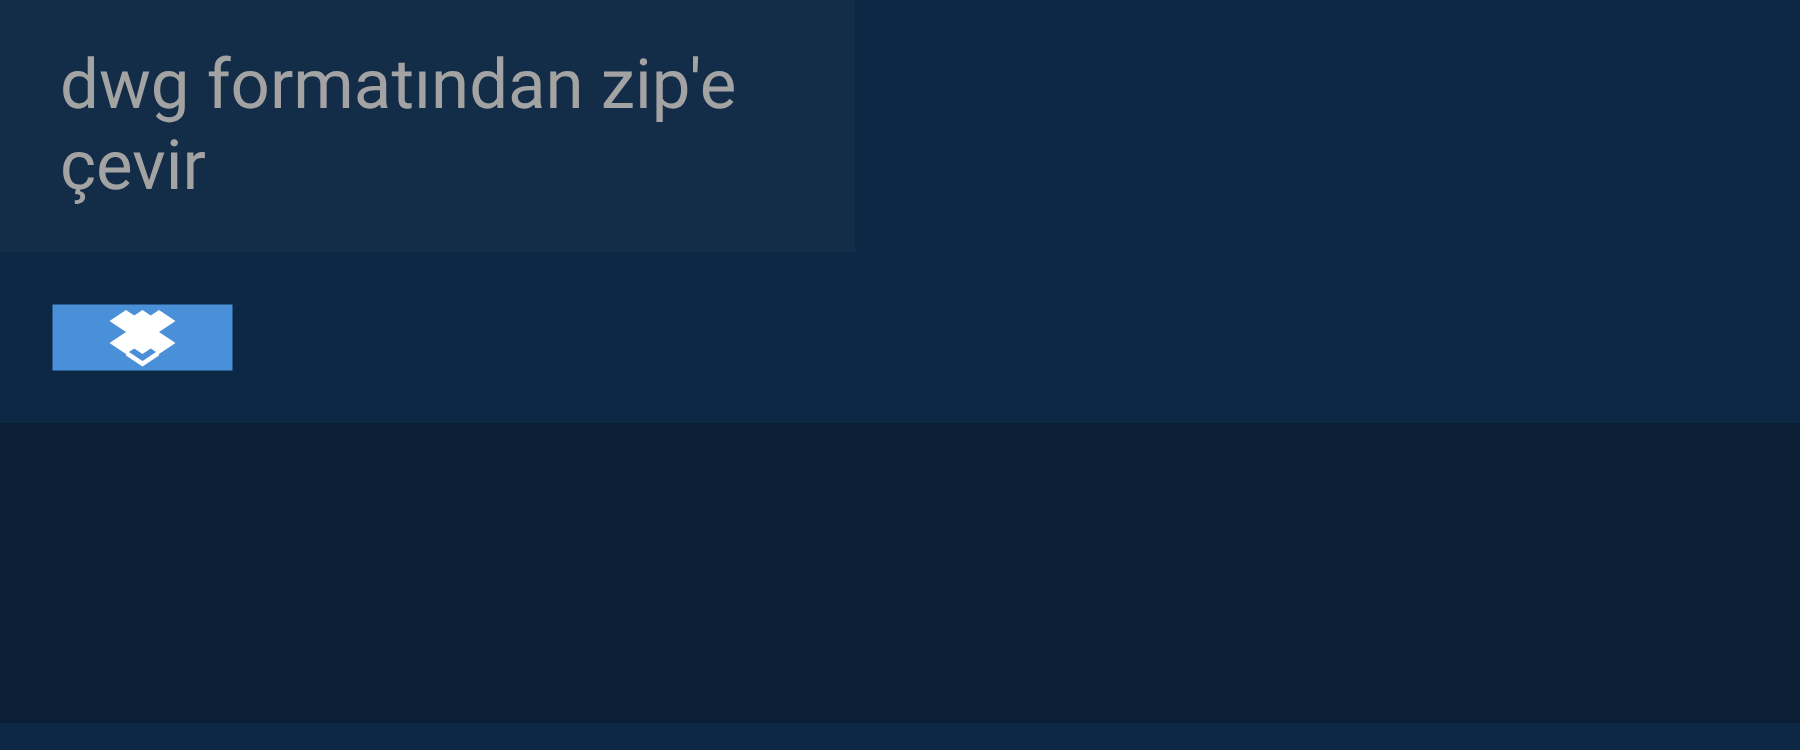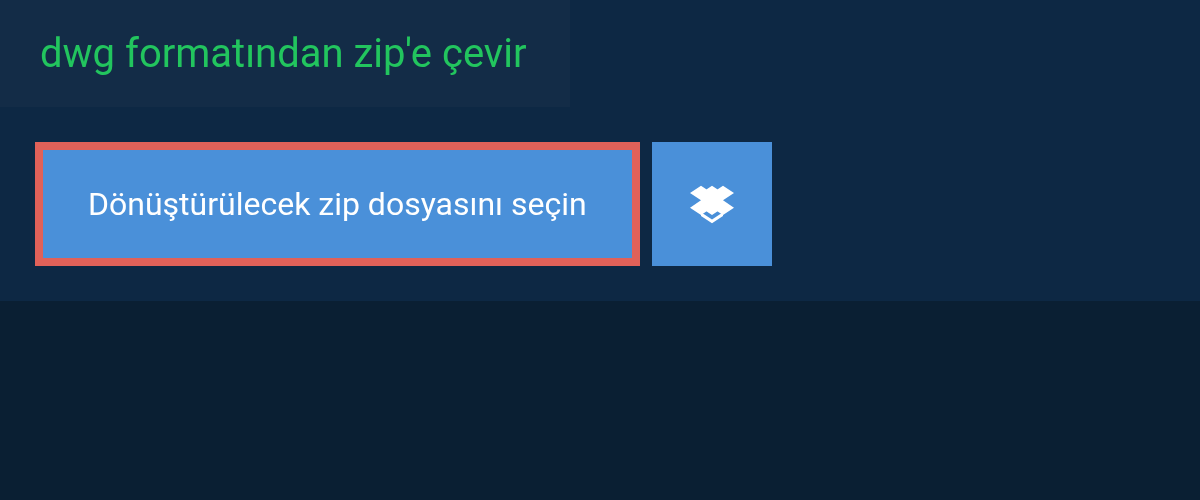--- a/index.html
+++ b/index.html
@@ -13,22 +13,22 @@
       background: #0d2844;
       font-family: -apple-system, BlinkMacSystemFont, "Segoe UI", Roboto, Helvetica, Arial, sans-serif;
       overflow: hidden;
     }
     .header {
       background: #132c47;
       padding: 30px 40px;
       width: 570px;
     }
     .header-title {
-      color: #22c55e;
-      font-size: 40px;
+      color: #a3a3a3;
+      font-size: 46px;
       font-weight: 400;
     }
     .main-area {
       background: #0d2844;
       padding: 35px 35px;
     }
     .button-row {
       display: flex;
       gap: 12px;
       align-items: stretch;
@@ -67,23 +67,20 @@
   </style>
 </head>
 <body>
 
 <div class="header">
   <h1 class="header-title">dwg formatından zip'e çevir</h1>
 </div>
 
 <div class="main-area">
   <div class="button-row">
-    <div class="select-file-button">
-      <span>Dönüştürülecek zip dosyasını seçin</span>
-    </div>
     <div class="dropbox-button">
       <svg class="dropbox-icon" viewBox="0 0 24 24">
         <path d="M6 2L0 6l6 4-6 4 6 4 6-4 6 4 6-4-6-4 6-4-6-4-6 4-6-4zm6 8l6-4-6-4-6 4 6 4zm0 0l-6 4 6 4 6-4-6-4z"></path>
         <path d="M6 16.5l6 4 6-4v2l-6 4-6-4v-2z"></path>
       </svg>
     </div>
   </div>
 </div>
 
 <div class="below-area"></div>

